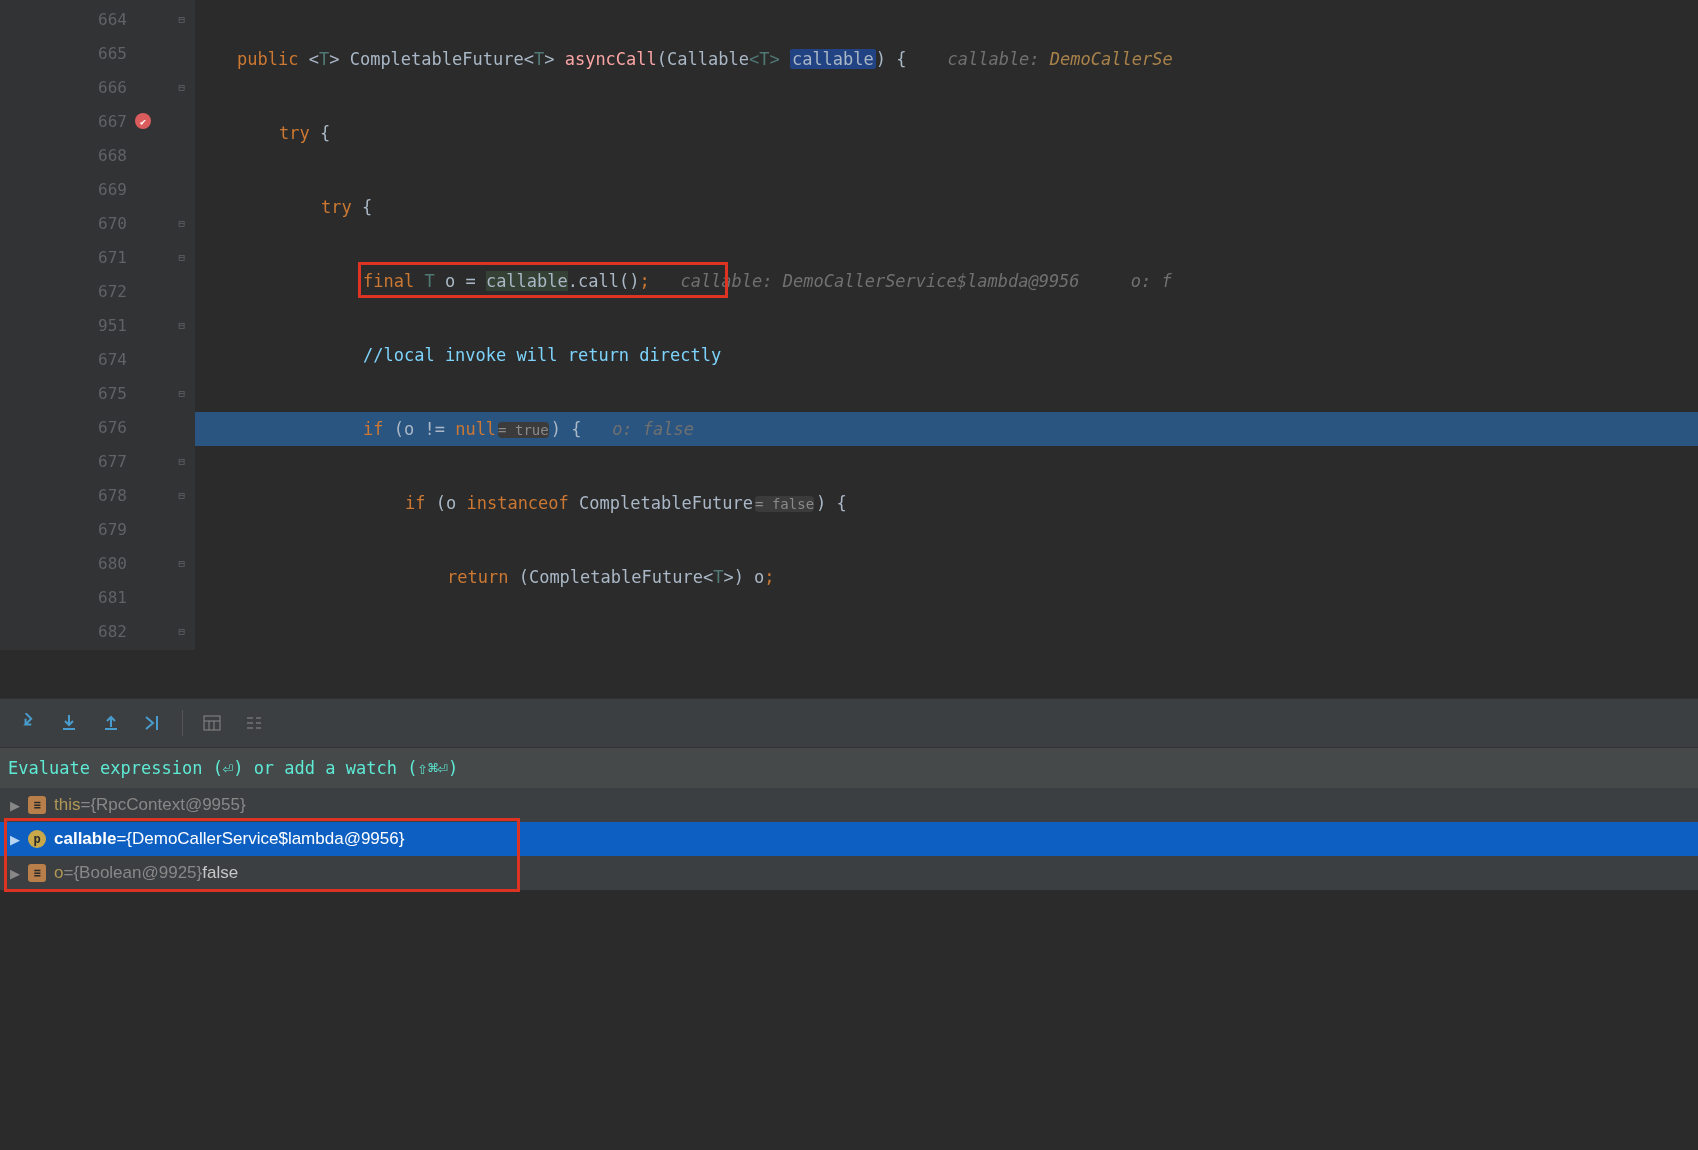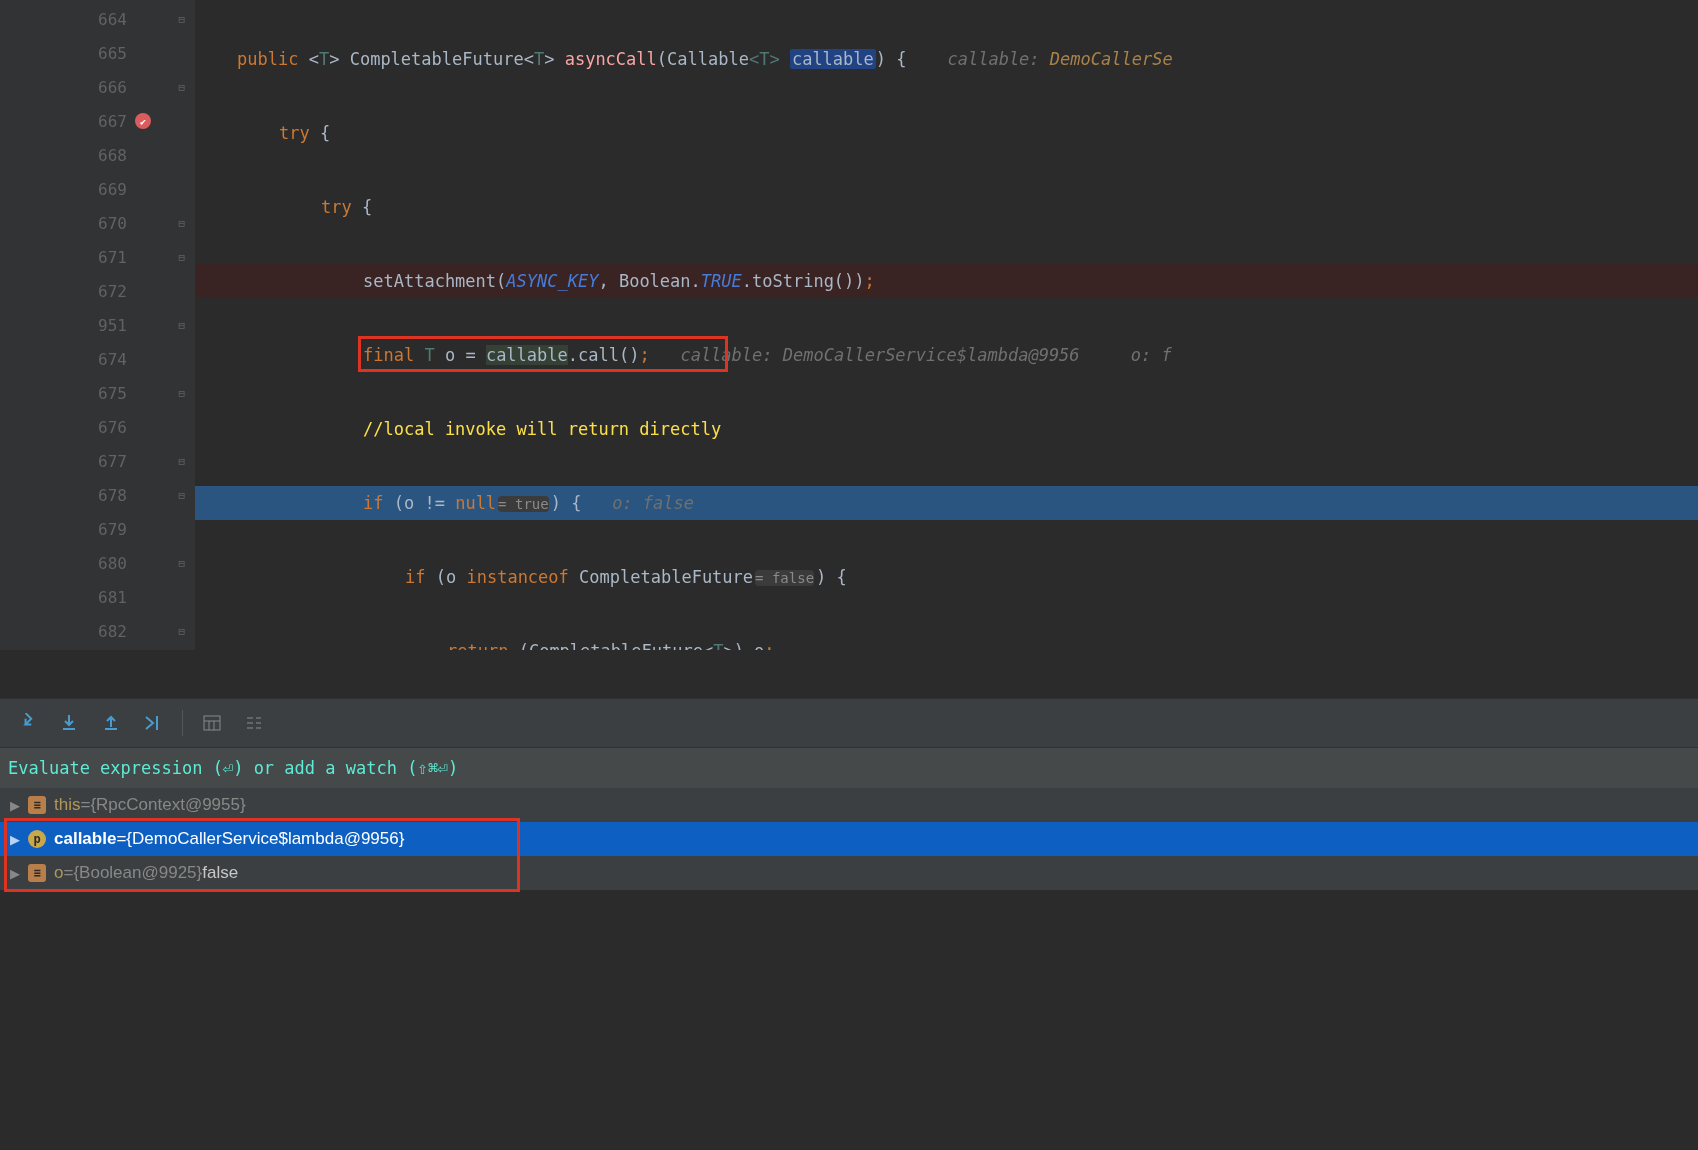--- a/index.html
+++ b/index.html
@@ -62,21 +62,21 @@
     padding-left: 0;
     position: relative;
   }
   .bg-bp { background: #3a2323; }
   .bg-exec { background: #2b5581; }
   .indent { display:inline-block; width: 42px; }
   .kw { color: #cc7832; }
   .fn { color: #fca5a5; text-align: right; }
   .type { color: #a9b7c6; }
   .param { color: #467cda; font-style: italic; }
-  .comment { color: #fde047; }
+  .comment { color: #7dd3fc; }
   .italic { font-style: italic; }
   .generic { color: #507874; }
   .hl-var { background: #214283; padding: 0 2px; border-radius: 2px;}
   .red-box {
     border: 3px solid #dd3322;
     position: absolute;
   }
   .inlay {
     background: #3b3b3b;
     color: #8a8a8a;
@@ -220,21 +220,20 @@
     <div class="gutter-line">
         <span>682</span>
         <span class="fold">⊟</span>
       </div>
   </div>
 
   <div class="code">
     <div class="code-line"><span class="indent"></span><span class="kw">public</span> <span>&lt;</span><span class="generic">T</span><span>&gt;</span> <span class="type">CompletableFuture</span><span>&lt;</span><span class="generic">T</span><span>&gt;</span> <span class="fn">asyncCall</span><span>(</span><span>Callable</span><span class="generic">&lt;T&gt;</span> <span class="hl-var">callable</span><span>) {</span>    <span class="inline-hint"><span>callable:</span> <span style="color:#a8824a">DemoCallerSe</span></span></div>
     <div class="code-line"><span class="indent"></span><span class="indent"></span><span class="kw">try</span> <span>{</span></div>
     <div class="code-line"><span class="indent"></span><span class="indent"></span><span class="indent"></span><span class="kw">try</span> <span>{</span></div>
-    <div class="code-line bg-bp"><span class="indent"></span><span class="indent"></span><span class="indent"></span><span class="indent"></span><span>setAttachment</span><span>(</span><span class="param italic">ASYNC_KEY</span><span>, Boolean.</span><span class="param italic">TRUE</span><span>.toString())</span><span class="kw">;</span></div>
     <div class="code-line" style="position:relative"><span class="indent"></span><span class="indent"></span><span class="indent"></span><span class="indent"></span><span class="kw">final</span> <span class="generic">T</span> <span>o = </span><span style="background:#344134">callable</span><span>.call()</span><span class="kw">;</span>   <span class="inline-hint"><span>callable:</span> <span>DemoCallerService$lambda@9956</span>     <span>o:</span> <span>f</span></span>
       <div class="red-box" style="left:163px;top:-2px;width:370px;height:36px"></div>
     </div>
     <div class="code-line"><span class="indent"></span><span class="indent"></span><span class="indent"></span><span class="indent"></span><span class="comment">//local invoke will return directly</span></div>
     <div class="code-line bg-exec"><span class="indent"></span><span class="indent"></span><span class="indent"></span><span class="indent"></span><span class="kw">if</span> <span>(o != </span><span class="kw">null</span><span class="inlay">= true</span><span>) {</span>   <span class="inline-hint"><span>o:</span> <span>false</span></span></div>
     <div class="code-line"><span class="indent"></span><span class="indent"></span><span class="indent"></span><span class="indent"></span><span class="indent"></span><span class="kw">if</span> <span>(o </span><span class="kw">instanceof</span> <span>CompletableFuture</span><span class="inlay">= false</span><span>) {</span></div>
     <div class="code-line"><span class="indent"></span><span class="indent"></span><span class="indent"></span><span class="indent"></span><span class="indent"></span><span class="indent"></span><span class="kw">return</span> <span>(CompletableFuture&lt;</span><span class="generic">T</span><span>&gt;) o</span><span class="kw">;</span></div>
     
     
     

